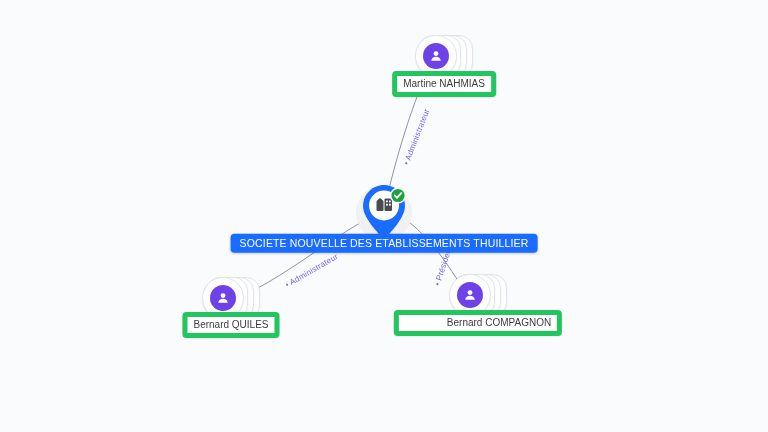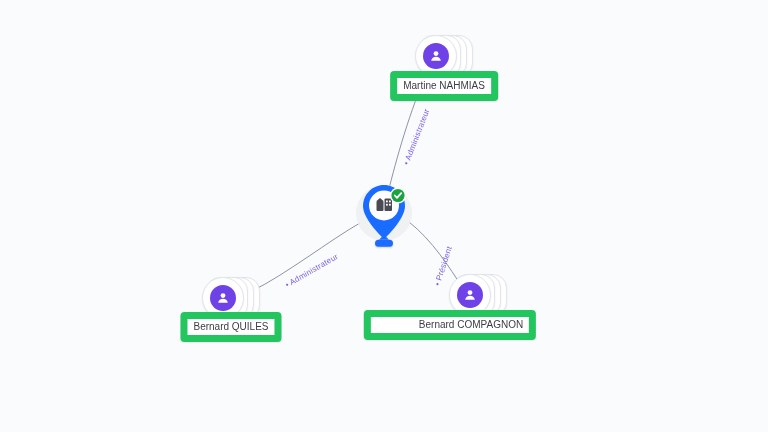--- a/index.html
+++ b/index.html
@@ -50,21 +50,21 @@
   .card.c1{left:4px;}
   .card.front{left:0px;border-radius:50%;display:flex;align-items:center;justify-content:center;}
   .avatar{
     width:26px;height:26px;border-radius:50%;
     background:#6f42e8;
     display:flex;align-items:center;justify-content:center;
   }
   .person-label{
     position:absolute;left:50%;transform:translateX(-50%);
     white-space:nowrap;
-    background:#ffffff;border:7px solid #22c55e;border-radius:4px;
+    background:#ffffff;border:5px solid #22c55e;border-radius:4px;
     color:#3c3c46;font-size:10px;padding:2px 6px 2.5px 6px;
     box-shadow:0 1px 1px rgba(20,25,40,.06);
   }
 
   
   .edge-label{
     position:absolute;
     color:#7b63e8;font-size:8px;white-space:nowrap;
     transform-origin:0 50%;
     letter-spacing:.2px;
@@ -104,20 +104,21 @@
       <g>
         <circle cx="37" cy="12.5" r="8" fill="#ffffff"></circle>
         <circle cx="37" cy="12.5" r="6.6" fill="#1aa33f"></circle>
         <path d="M33.8 12.5 L36 14.8 L40.2 10.2" fill="none" stroke="#ffffff" stroke-width="1.8" stroke-linecap="round" stroke-linejoin="round"></path>
       </g>
     </svg>
   </div>
 
   <div class="company-label">
     <span class="notch"></span>
+    <span>SOCIETE NOUVELLE DES ETABLISSEMENTS THUILLIER</span>
   </div>
 
   <div class="person" style="left:444px;top:55px;">
     <div class="cards">
       <div class="card c3"></div>
       <div class="card c2"></div>
       <div class="card c1"></div>
       <div class="card front">
         <div class="avatar">
           <svg viewBox="0 0 24 24" width="16" height="16" fill="#ffffff">
@@ -155,15 +156,15 @@
       <div class="card front">
         <div class="avatar">
           <svg viewBox="0 0 24 24" width="16" height="16" fill="#ffffff">
             <circle cx="12" cy="8.4" r="3.6"></circle>
             <path d="M4.8 19.2 C5.4 14.9 8.4 13.2 12 13.2 C15.6 13.2 18.6 14.9 19.2 19.2 Z"></path>
           </svg>
         </div>
       </div>
     </div>
   </div>
-  <div class="person-label" style="left:450px;top:310px;padding-left:48px;">Bernard COMPAGNON</div>
+  <div class="person-label" style="left:478px;top:310px;padding-left:48px;">Bernard COMPAGNON</div>
 
 </div>
 
 </body></html>

